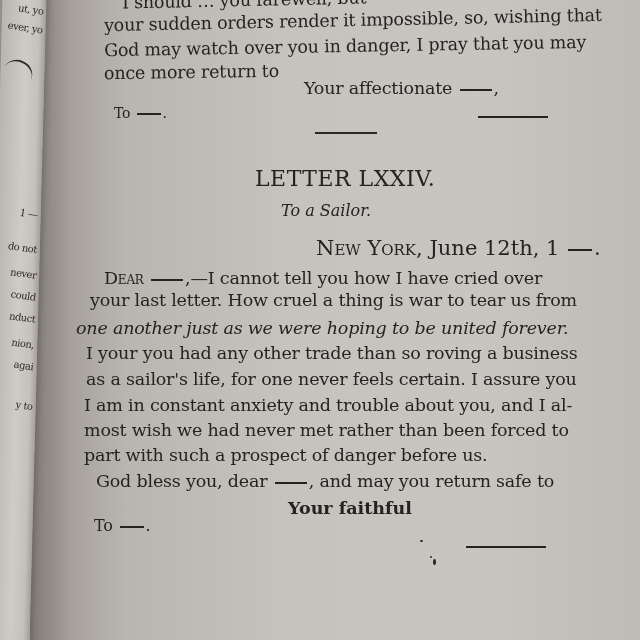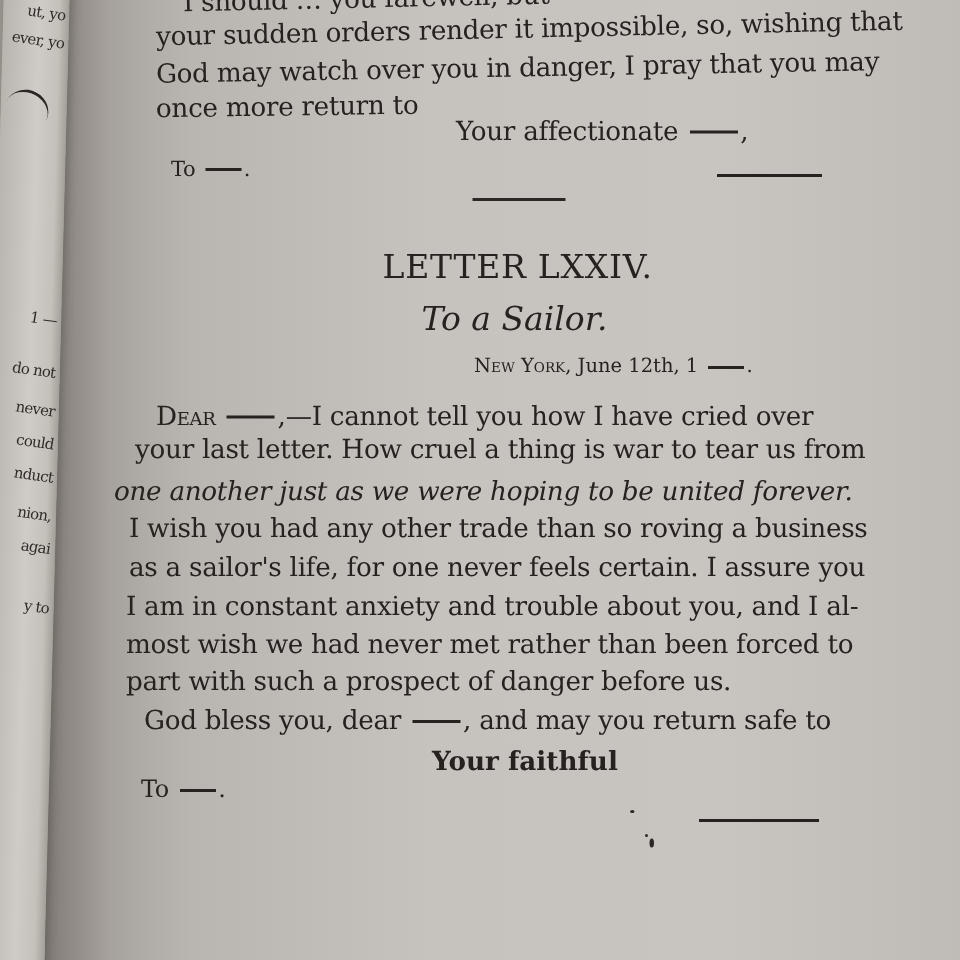--- a/index.html
+++ b/index.html
@@ -144,34 +144,34 @@
       <span class="line" style="left:114px; top:106px; font-size:14px;">
         <span>To</span>
         <span class="dash short"></span>.
       </span>
       <div class="sig-line" style="left:478px; top:116px; width:70px;"></div>
     </div>
 
     <div class="divider"></div>
 
     <div class="center" style="left:255px; top:168px; font-size:22px; letter-spacing:0.5px;">LETTER LXXIV.</div>
-    <div class="center" style="left:281px; top:203px; font-size:22px; font-style:italic;">To a Sailor.</div>
+    <div class="center" style="left:281px; top:203px; font-size:16px; font-style:italic;">To a Sailor.</div>
 
-    <div class="center" style="left:316px; top:238px; font-size:13px;">
+    <div class="center" style="left:316px; top:238px; font-size:21px;">
       <span class="sc">New York</span><span>, June 12th, 1</span>
       <span class="dash short"></span>.
     </div>
 
     <span class="line" style="left:104px; top:270px;">
       <span class="sc">Dear</span>
       <span class="dash"></span>,—<span>I cannot tell you how I have cried over</span>
     </span>
     <span class="line" style="left:90px; top:292px;text-align:center;">your last letter.  How cruel a thing is war to tear us from</span>
     <span class="line" style="left:76px; top:320px;font-style:italic;">one another just as we were hoping to be united forever.</span>
-    <span class="line" style="left:86px; top:345px;">I wish you had any other trade than so roving a business</span>
+    <span class="line" style="left:86px; top:345px;">I your you had any other trade than so roving a business</span>
     <span class="line" style="left:86px; top:371px;">as a sailor's life, for one never feels certain.  I assure you</span>
     <span class="line" style="left:84px; top:397px;">I am in constant anxiety and trouble about you, and I al-</span>
     <span class="line" style="left:84px; top:422px;">most wish we had never met rather than been forced to</span>
     <span class="line" style="left:84px; top:447px;text-align:center;">part with such a prospect of danger before us.</span>
 
     <span class="line" style="left:96px; top:473px;">
       <span>God bless you, dear</span>
       <span class="dash"></span><span>, and may you return safe to</span>
     </span>
 

